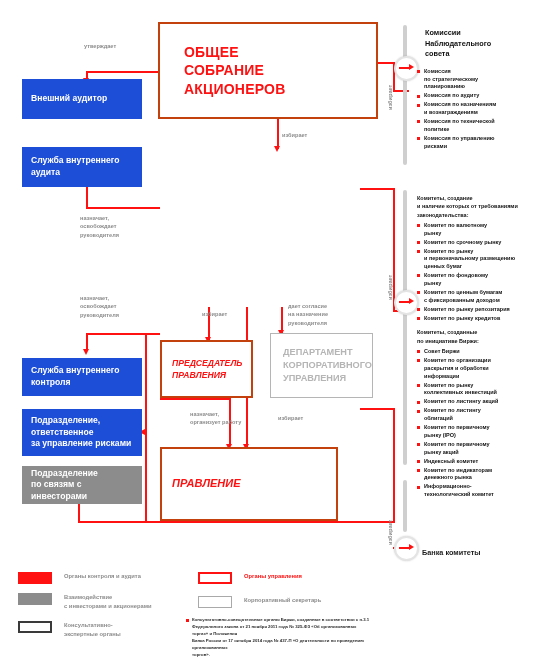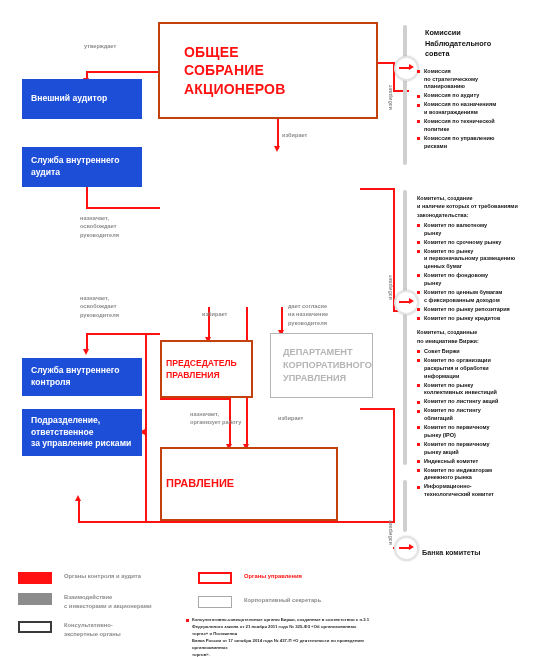--- a/index.html
+++ b/index.html
@@ -12,21 +12,21 @@
 
   
   .box{position:absolute;box-sizing:border-box;display:flex;align-items:center;}
   .box-filled-red{background:#1d4ed8;color:#ffffff;font-size:8.6px;font-weight:bold;line-height:1.35;padding:0 9px;}
   .box-filled-grey{background:#8C8C8C;color:#ffffff;font-size:8.6px;font-weight:bold;line-height:1.35;padding:0 9px;}
   .box-outline-red{border:2px solid #c2410c;color:#FF1111;font-weight:bold;background:#ffffff;}
   .box-outline-grey{border:1.5px solid #B5B5B5;color:#B5B5B5;font-weight:bold;background:#ffffff;justify-content:flex-end;}
 
   .title-big{font-size:14px;line-height:1.3;letter-spacing:.2px;padding-left:24px;}
   .title-mid{font-size:13px;line-height:1.3;padding-left:22px;}
-  .title-small{font-size:8.6px;line-height:1.4;padding-left:4px;}
+  .title-small{font-size:8.6px;line-height:1.4;padding-left:10px;font-style:italic;}
   .title-dept{font-size:9.2px;line-height:1.4;padding-left:10px;}
 
   
   .ln{position:absolute;background:#FF1111;}
   .lnh{height:1.6px;}
   .lnv{width:1.6px;}
   .arrow-d,.arrow-u,.arrow-l,.arrow-r{position:absolute;width:0;height:0;}
   .arrow-d{border-left:3.6px solid transparent;border-right:3.6px solid transparent;border-top:6px solid #FF1111;}
   .arrow-u{border-left:3.6px solid transparent;border-right:3.6px solid transparent;border-bottom:6px solid #FF1111;}
   .arrow-l{border-top:3.6px solid transparent;border-bottom:3.6px solid transparent;border-right:6px solid #FF1111;}
@@ -159,20 +159,24 @@
     <span>Служба внутреннего
 контроля</span>
   </div>
 
   <div class="box box-filled-red" style="left:22px;top:409px;width:120px;height:47px;white-space:pre-line;">
     <span>Подразделение,
 ответственное
 за управление рисками</span>
   </div>
 
+  <div class="box box-filled-grey" style="left:22px;top:466px;width:120px;height:38px;white-space:pre-line;">
+    <span>Подразделение
+по связям с инвесторами</span>
+  </div>
 
   <div class="box box-outline-red title-small" style="left:160px;top:340px;width:93px;height:58px;white-space:pre-line;">
     <span>ПРЕДСЕДАТЕЛЬ
 ПРАВЛЕНИЯ</span>
   </div>
 
   <div class="box box-outline-grey title-dept" style="left:270px;top:333px;width:103px;height:65px;white-space:pre-line;">
     <span>ДЕПАРТАМЕНТ
 КОРПОРАТИВНОГО
 УПРАВЛЕНИЯ</span>

